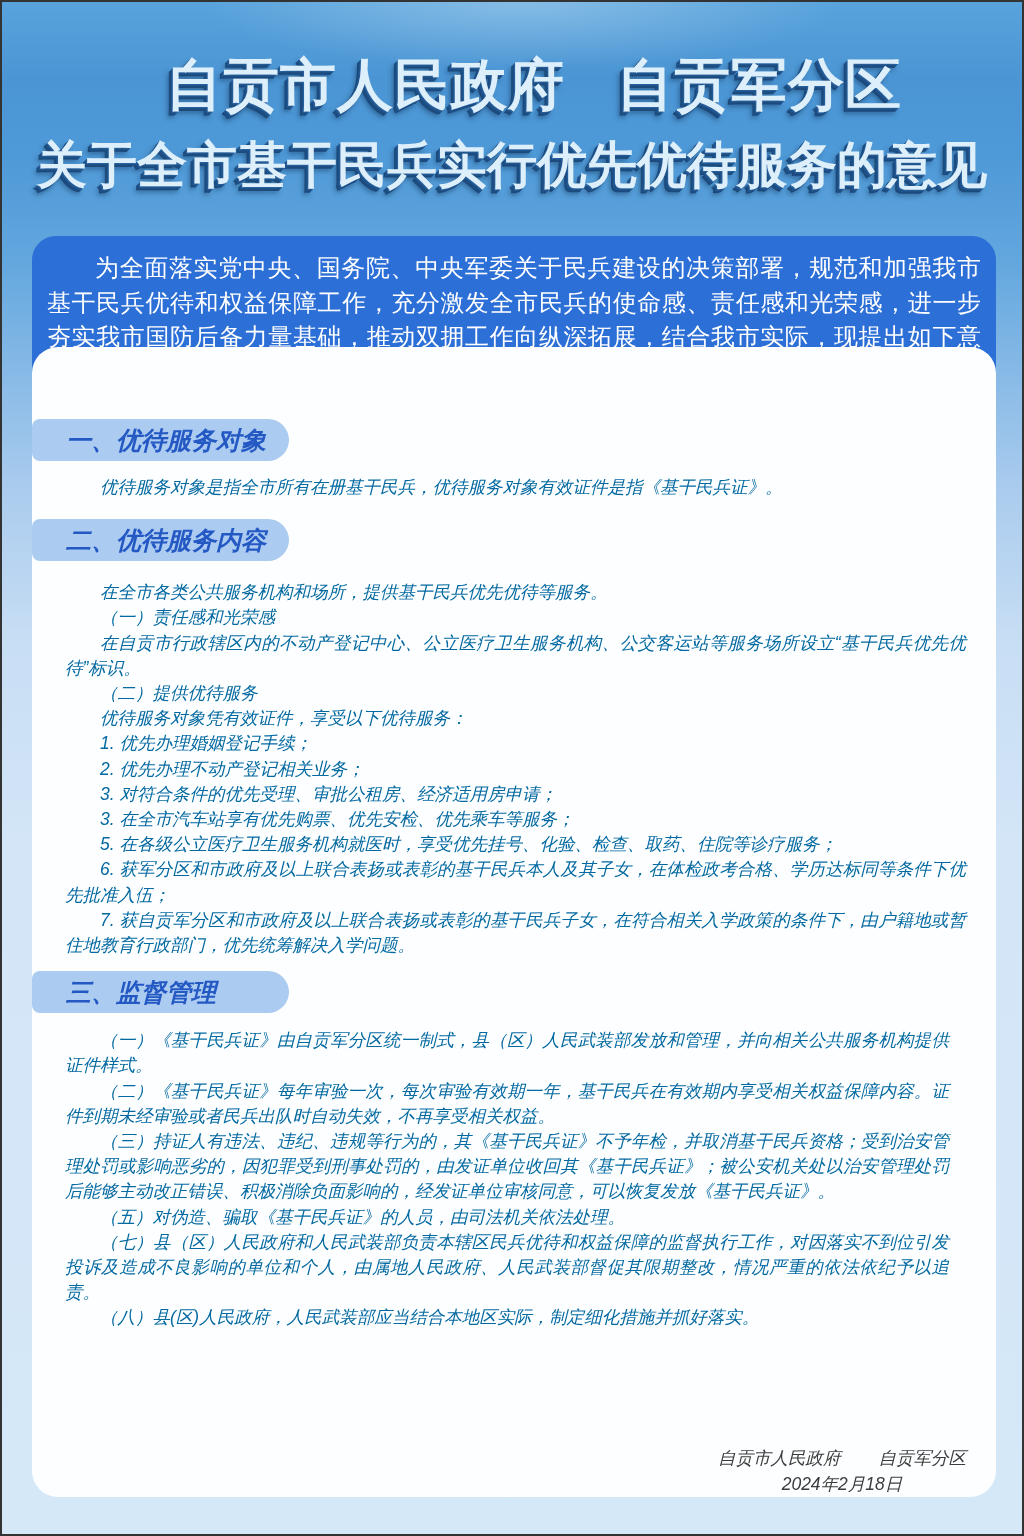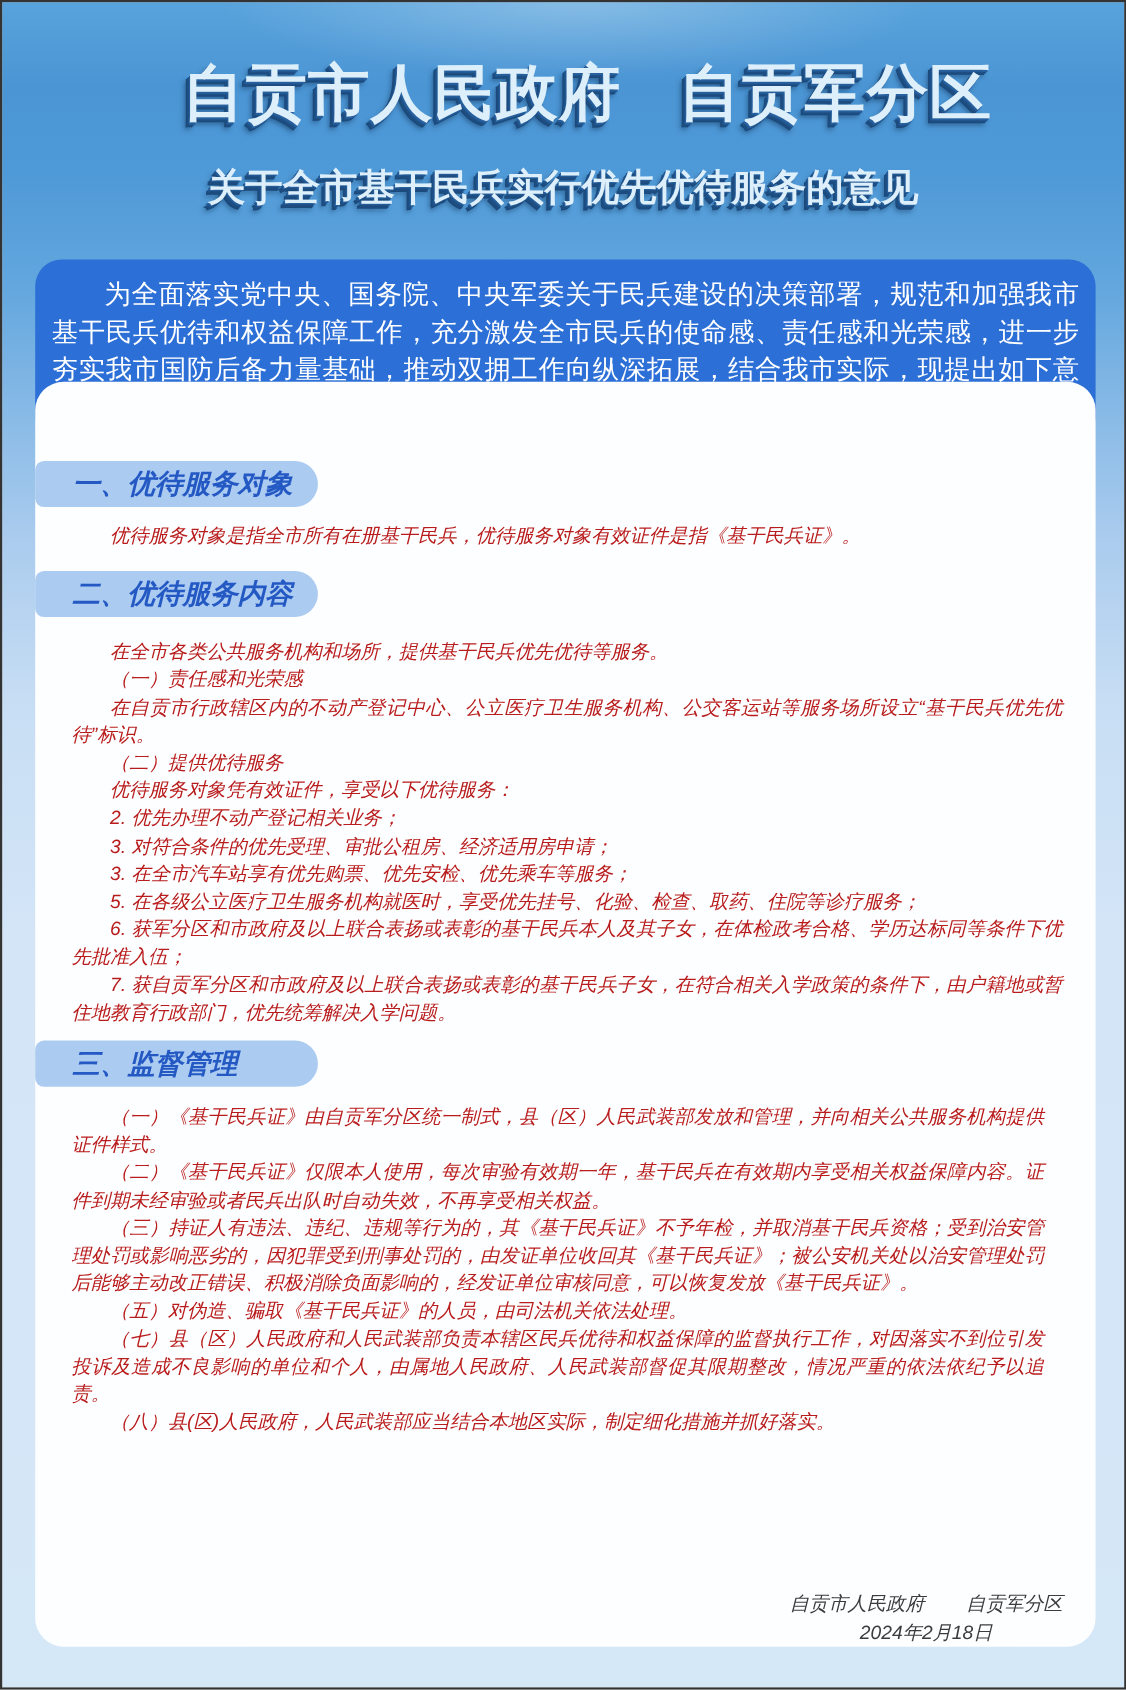--- a/index.html
+++ b/index.html
@@ -20,21 +20,21 @@
     pointer-events:none;
   }
   
   .title{position:absolute;top:46px;left:0;width:100%;text-align:center;
     font-weight:900;color:#ddeffa;
     text-shadow:-1px 1px 0 #27609e,-2px 2px 0 #1f5288,-3px 3px 0 #1d4d80,
                 -4px 4px 0 #1c4a7c,-5px 6px 5px rgba(14,45,82,.5);
   }
   .title-line1{font-size:56px;letter-spacing:1px;transform:translateX(22px);white-space:nowrap;}
   .title-gap{display:inline-block;width:52px;}
-  .title-line2{font-size:34px;margin-top:24px;white-space:nowrap;letter-spacing:0;}
+  .title-line2{font-size:50px;margin-top:8px;white-space:nowrap;letter-spacing:0;}
   
   .intro{
     position:absolute;left:30px;top:234px;width:964px;box-sizing:border-box;
     min-height:134px;border-radius:24px;background:var(--intro-bg,#2c6fd6);
     padding:15px 15px 14px 15px;
   }
   .intro p{
     margin:0;color:#fff;font-size:24px;line-height:34.6px;
     text-indent:2em;text-align:justify;
   }
@@ -43,21 +43,21 @@
     position:absolute;left:30px;top:345px;width:964px;height:1150px;
     background:#fdfeff;border-radius:26px;font-style:italic;
   }
   #sections{padding-top:72px;}
   .pill{
     width:257px;height:42px;line-height:42px;box-sizing:border-box;
     padding-left:34px;border-radius:8px 21px 21px 8px;
     background:var(--pill-bg,#abcbf1);color:var(--pill-fg,#2459c4);
     font-size:25px;font-weight:bold;margin:0;
   }
-  .body{color:#b91c1c;}
+  .body{color:#0369a1;}
   .body p{
     margin:0;font-size:17.5px;line-height:25.2px;
     text-indent:2em;text-align:justify;
   }
   .section:nth-child(1) .body{margin:14px 30px 19px 33px;}
   .section:nth-child(2) .body{margin:19px 30px 13px 33px;}
   .section:nth-child(3) .body{margin:15px 47px 0 33px;}
   
   .sig{
     position:absolute;top:1098px;right:30px;text-align:center;
@@ -90,33 +90,34 @@
           </div>
         </div>
         <div class="section">
           <h2 class="pill">二、优待服务内容</h2>
           <div class="body">
             <p>在全市各类公共服务机构和场所，提供基干民兵优先优待等服务。</p>
             <p>（一）责任感和光荣感</p>
             <p>在自贡市行政辖区内的不动产登记中心、公立医疗卫生服务机构、公交客运站等服务场所设立“基干民兵优先优待”标识。</p>
             <p>（二）提供优待服务</p>
             <p>优待服务对象凭有效证件，享受以下优待服务：</p>
+            <p>1. 优先办理婚姻登记手续；</p>
             <p>2. 优先办理不动产登记相关业务；</p>
             <p>3. 对符合条件的优先受理、审批公租房、经济适用房申请；</p>
             <p>3. 在全市汽车站享有优先购票、优先安检、优先乘车等服务；</p>
             <p>5. 在各级公立医疗卫生服务机构就医时，享受优先挂号、化验、检查、取药、住院等诊疗服务；</p>
             <p>6. 获军分区和市政府及以上联合表扬或表彰的基干民兵本人及其子女，在体检政考合格、学历达标同等条件下优先批准入伍；</p>
             <p>7. 获自贡军分区和市政府及以上联合表扬或表彰的基干民兵子女，在符合相关入学政策的条件下，由户籍地或暂住地教育行政部门，优先统筹解决入学问题。</p>
           </div>
         </div>
         <div class="section">
           <h2 class="pill">三、监督管理</h2>
           <div class="body">
             <p>（一）《基干民兵证》由自贡军分区统一制式，县（区）人民武装部发放和管理，并向相关公共服务机构提供证件样式。</p>
-            <p>（二）《基干民兵证》仅限本人使用，每次审验有效期一年，基干民兵在有效期内享受相关权益保障内容。证件到期未经审验或者民兵出队时自动失效，不再享受相关权益。</p>
+            <p>（二）《基干民兵证》每年审验一次，每次审验有效期一年，基干民兵在有效期内享受相关权益保障内容。证件到期未经审验或者民兵出队时自动失效，不再享受相关权益。</p>
             <p>（三）持证人有违法、违纪、违规等行为的，其《基干民兵证》不予年检，并取消基干民兵资格；受到治安管理处罚或影响恶劣的，因犯罪受到刑事处罚的，由发证单位收回其《基干民兵证》；被公安机关处以治安管理处罚后能够主动改正错误、积极消除负面影响的，经发证单位审核同意，可以恢复发放《基干民兵证》。</p>
             <p>（五）对伪造、骗取《基干民兵证》的人员，由司法机关依法处理。</p>
             <p>（七）县（区）人民政府和人民武装部负责本辖区民兵优待和权益保障的监督执行工作，对因落实不到位引发投诉及造成不良影响的单位和个人，由属地人民政府、人民武装部督促其限期整改，情况严重的依法依纪予以追责。</p>
             <p>（八）县(区)人民政府，人民武装部应当结合本地区实际，制定细化措施并抓好落实。</p>
           </div>
         </div>
       </div>
 
     <footer class="sig">
       <div>

